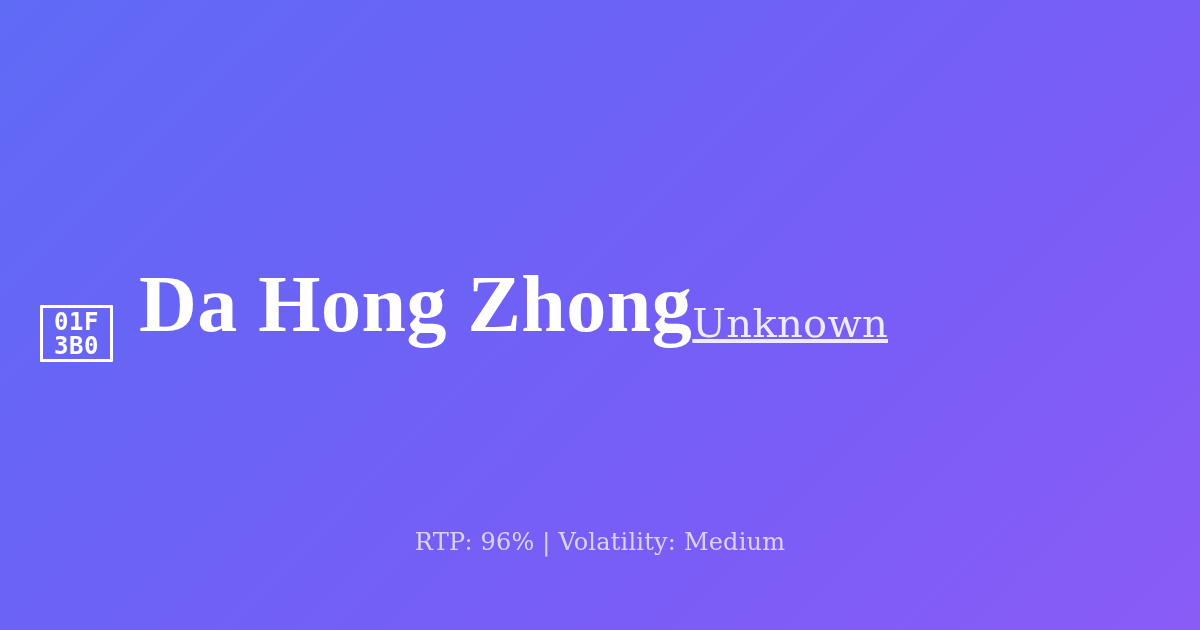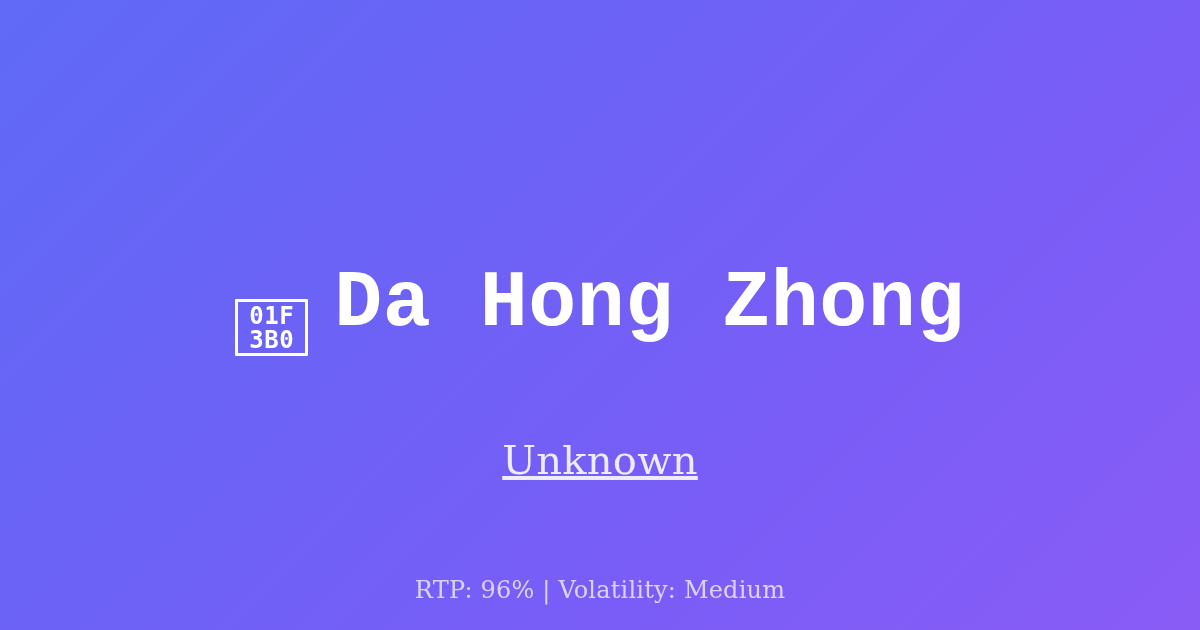--- a/index.html
+++ b/index.html
@@ -30,21 +30,21 @@
     overflow: hidden;
   }
 
   
   .hero {
     position: absolute;
     left: 0;
     right: 0;
     top: 208px;
     display: flex;
-    flex-direction: column;
+    flex-direction: row;
     align-items: center;
     padding: 0 40px;
     box-sizing: border-box;
   }
 
   .title-row {
     display: flex;
     align-items: baseline;
     justify-content: center;
     gap: 26px;
@@ -74,21 +74,21 @@
     color: #ffffff;
     user-select: none;
   }
 
   .tofu-row {
     display: block;
     white-space: pre;
   }
 
   .title-text {
-    font-family: Liberation Mono, monospace;
+    font-family: Liberation Serif, serif;
     font-weight: 700;
     font-size: 80px;
     line-height: 84px;
     color: #ffffff;
     letter-spacing: 0.5px;
     white-space: nowrap;
   }
 
   .subtitle {
     margin-top: 38px;
@@ -111,21 +111,20 @@
     text-align: center;
     padding: 0 40px;
     box-sizing: border-box;
     font-family: "DejaVu Serif", "Liberation Serif", serif;
     font-weight: 400;
     font-size: 24px;
     line-height: 30px;
     color: rgba(255, 255, 255, 0.72);
     letter-spacing: 0.2px;
     white-space: nowrap;
-    margin-top: 48px;
   }
 </style>
 </head>
 <body>
 
 <div class="og-card">
 
   <div class="hero">
 
     <div class="title-row">

